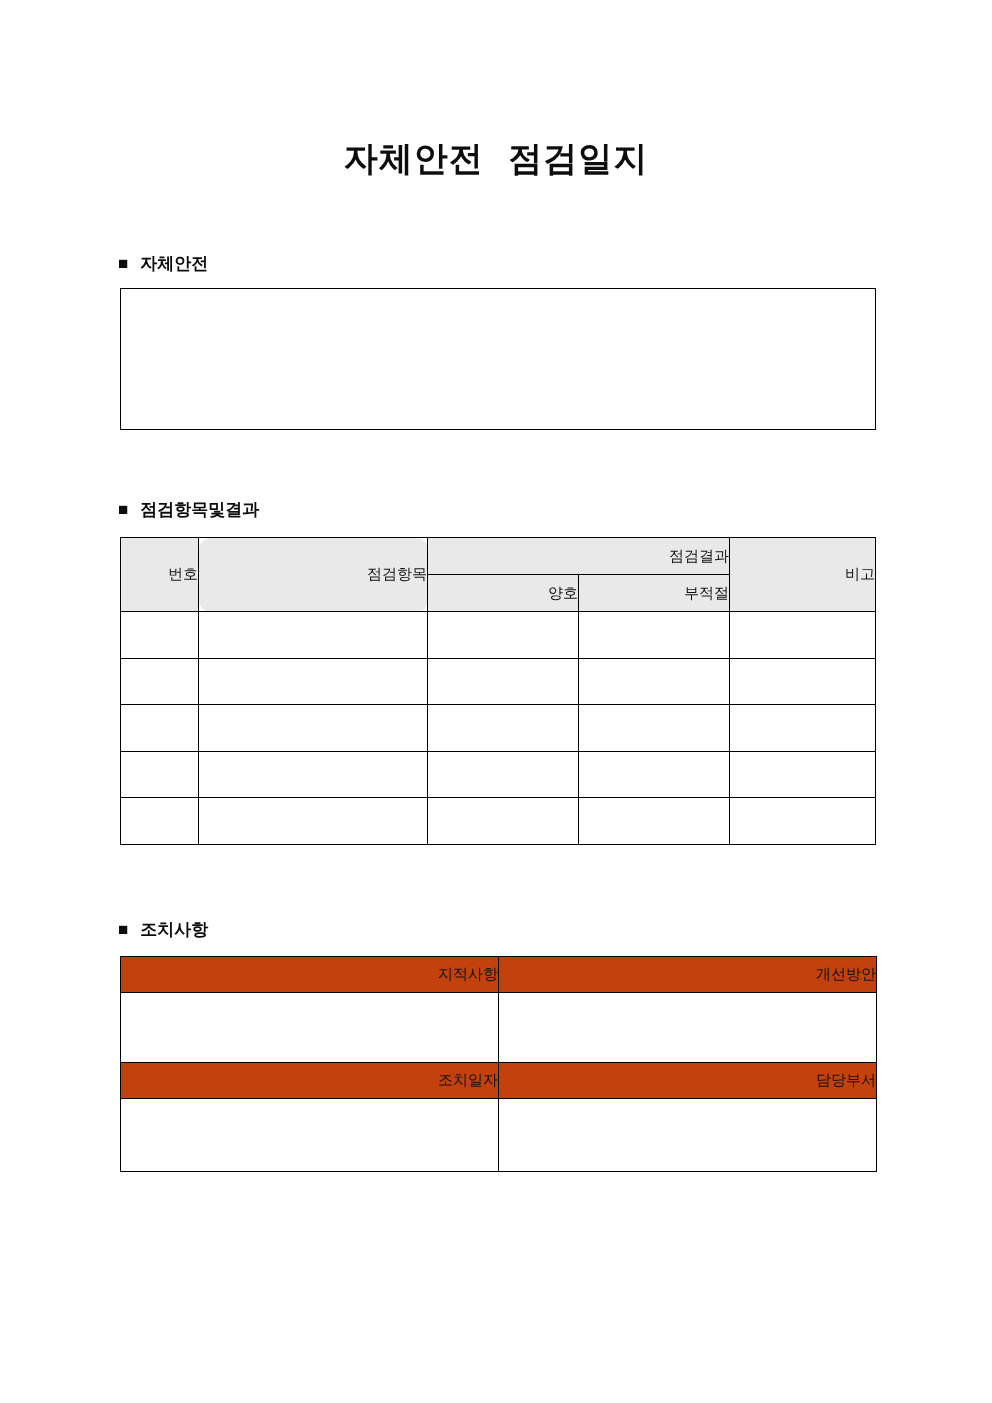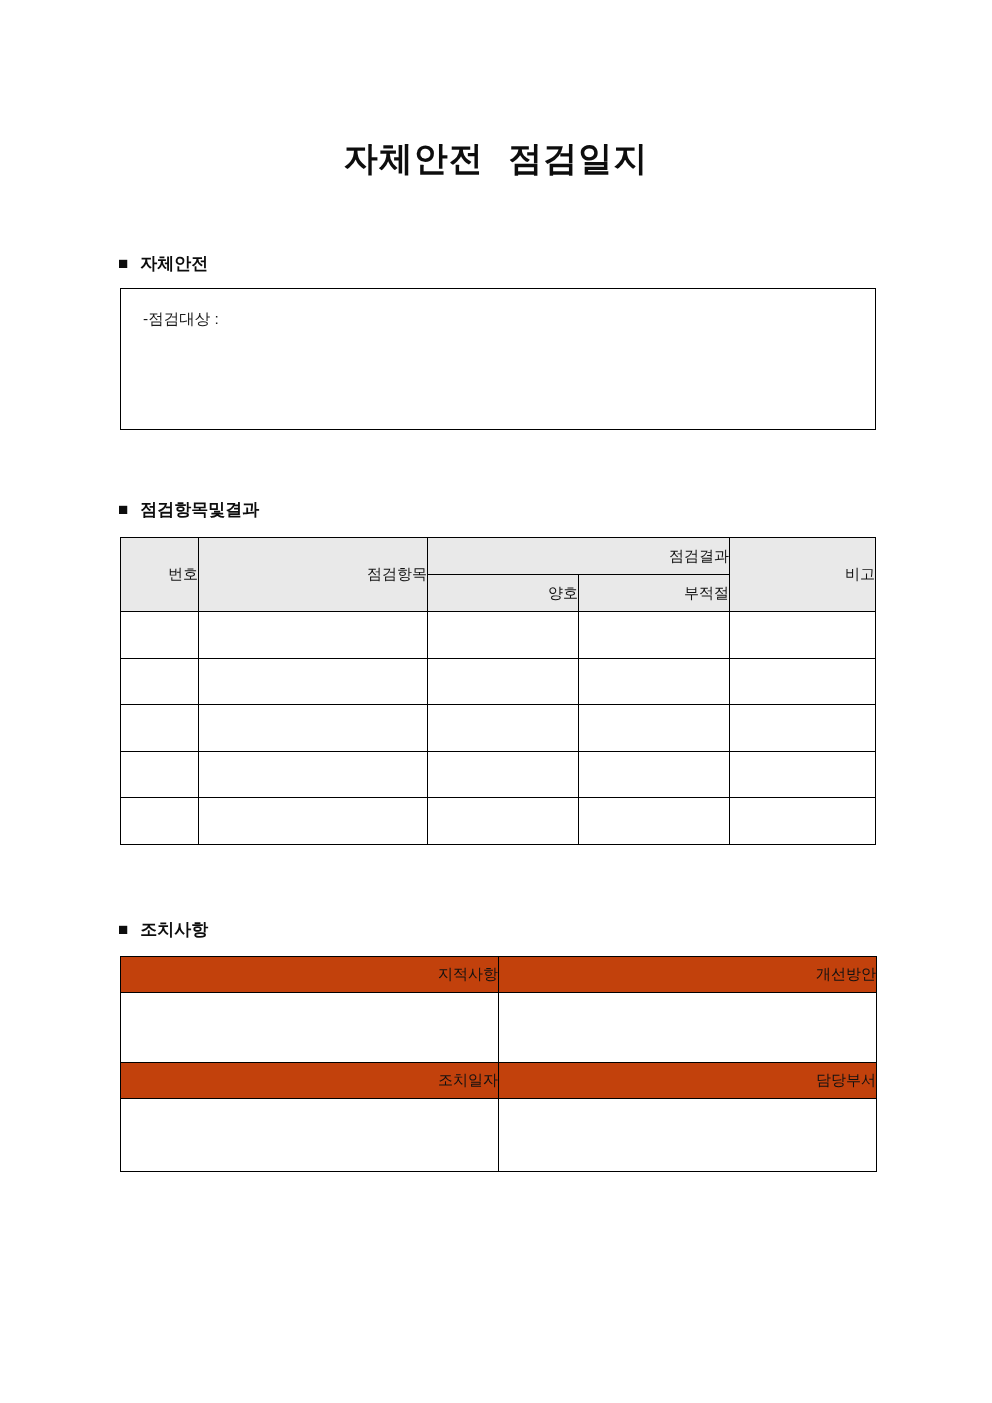--- a/index.html
+++ b/index.html
@@ -77,21 +77,21 @@
     color: #111111;
     padding: 0;
   }
   .items-table { top: 537px; }
   .items-table thead th { background: #e9e9e9; height: 37px; }
   .items-table tbody tr { height: 46.5px; }
   .items-table tbody td { background: #ffffff; }
   .items-table { border: 1.5px solid #000000; }
 
   .col-no     { width: 78px; padding-left: 36px; }
-  .col-item   { width: 229px; }
+  .col-item   { width: 229px; border-radius: 12px; }
   .col-good   { width: 151px; }
   .col-bad    { width: 152px; }
   .col-note   { width: 146px; }
 
   .actions-table { top: 956px; border: 1.5px solid #000000; }
   .actions-table th { background: #c2410c; height: 36px; }
   .actions-table td { background: #ffffff; }
   .actions-table tr.gap-row-1 { height: 70px; }
   .actions-table tr.gap-row-2 { height: 73px; }
   .actions-table .col-half { width: 378px; }
@@ -102,21 +102,20 @@
 <div class="page">
 
   <h1 class="title">자체안전 점검일지</h1>
 
   <div class="section-heading heading-overview">
     <span class="bullet">■</span>
     <span>자체안전</span>
   </div>
 
   <div class="overview-box">
-    <div class="field-line">-점검대상 :</div>
   </div>
 
   <div class="section-heading heading-items">
     <span class="bullet">■</span>
     <span>점검항목및결과</span>
   </div>
 
   <table class="items-table">
     <thead>
       <tr>

